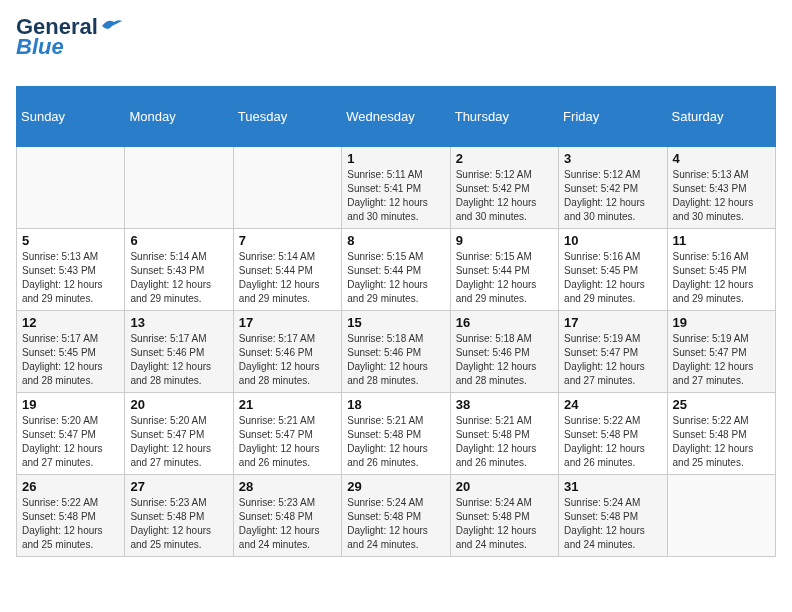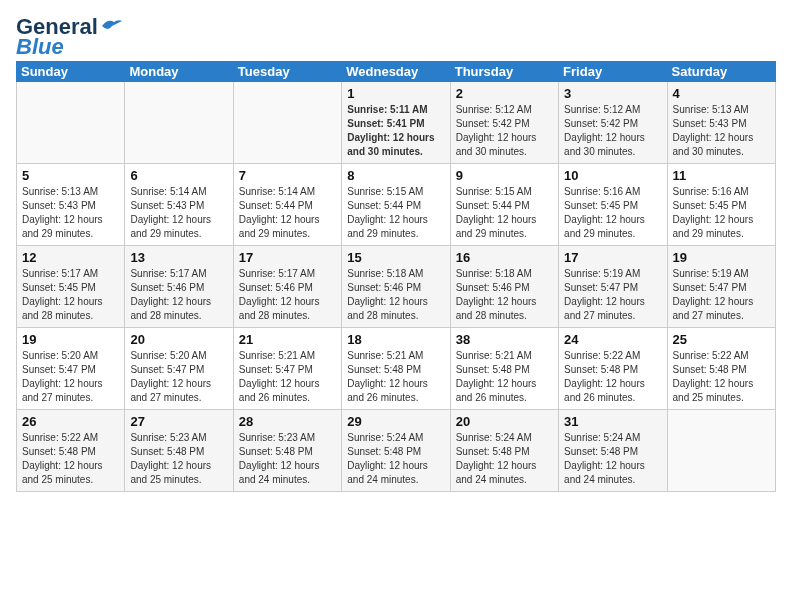--- a/index.html
+++ b/index.html
@@ -7,21 +7,21 @@
       font-family: Arial, sans-serif;
       background: #fff;
       width: 792px;
       min-height: 612px;
       padding: 16px;
     }
     .header {
       display: flex;
       justify-content: space-between;
       align-items: center;
-      margin-bottom: 3px;
+      margin-bottom: 28px;
     }
     .logo {
       display: flex;
       flex-direction: column;
       align-items: flex-start;
     }
     .logo-text {
       font-size: 22px;
       font-weight: bold;
       color: #1a3a5c;
@@ -41,22 +41,22 @@
     }
     .calendar {
       width: 100%;
       border-collapse: collapse;
       border: 1px solid #ccc;
     }
     .calendar th {
       background: #2a7dc9;
       color: #fff;
       font-size: 13px;
-      font-weight: bold;
-      padding: 2px 4px;
+      font-weight: normal;
+      padding: 22px 4px;
       text-align: left;
       border: 1px solid #2a7dc9;
     }
     .calendar td {
       vertical-align: top;
       border: 1px solid #ccc;
       padding: 4px 5px;
       width: calc(100% / 7);
       min-height: 80px;
       background: #fff;
@@ -113,21 +113,21 @@
         <th>Saturday</th>
       </tr>
   </thead>
   <tbody id="calendar-body">
   <tr>
         <td class="empty"></td>
         <td class="empty"></td>
         <td class="empty"></td>
         <td>
           <div class="day-number">1</div>
-          <div class="day-info" style="white-space: pre-line; font-weight: bold;">Sunrise: 5:11 AM
+          <div class="day-info" style="white-space: pre-line;">Sunrise: 5:11 AM
 Sunset: 5:41 PM
 Daylight: 12 hours
 and 30 minutes.</div>
         </td>
         <td>
           <div class="day-number">2</div>
           <div class="day-info" style="white-space: pre-line;">Sunrise: 5:12 AM
 Sunset: 5:42 PM
 Daylight: 12 hours
 and 30 minutes.</div>

